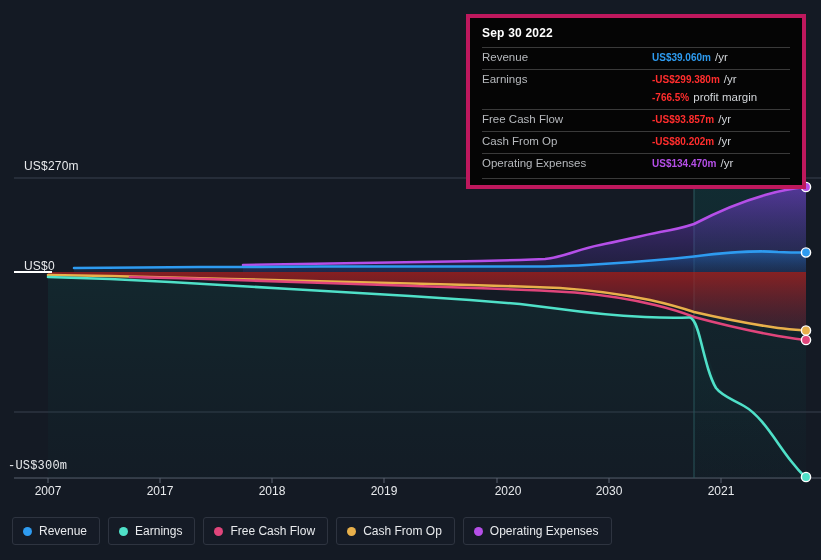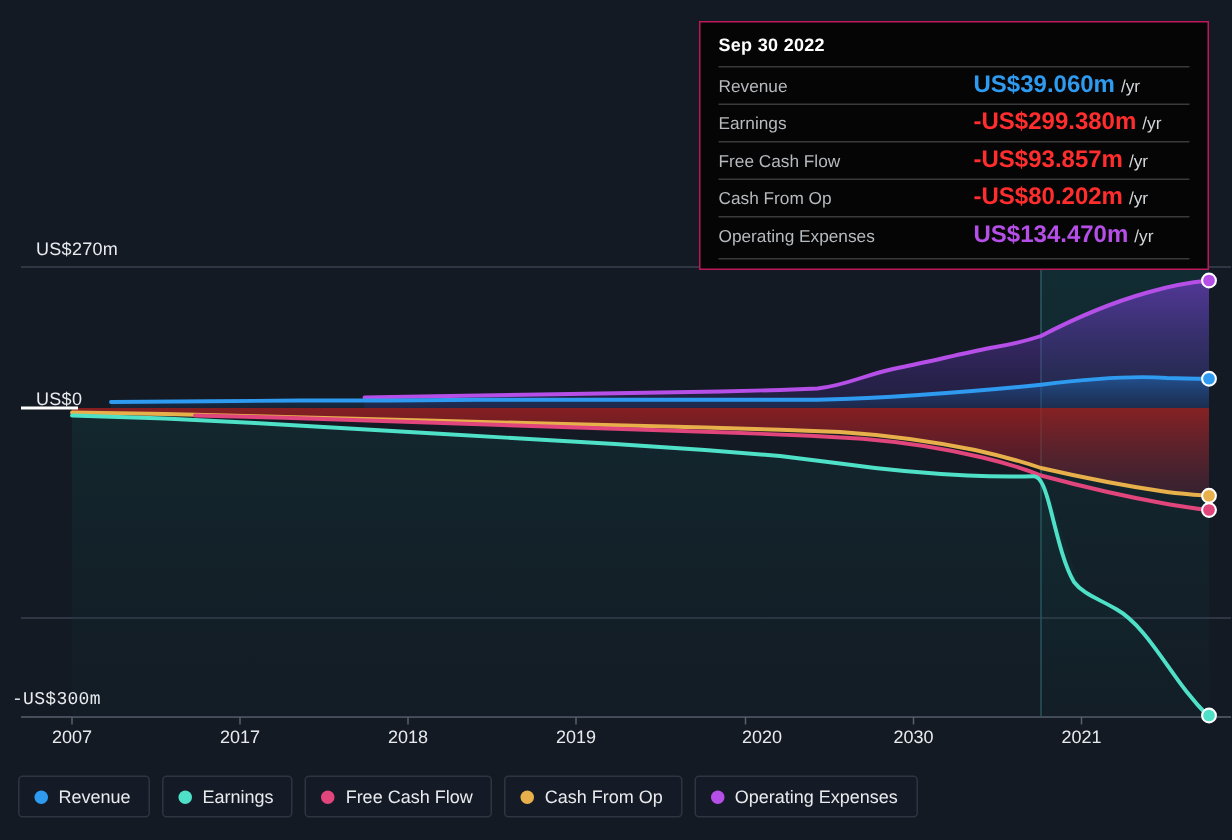--- a/index.html
+++ b/index.html
@@ -55,21 +55,21 @@
     white-space: nowrap;
   }
 
   
   #tooltip {
     position: absolute;
     left: 466px;
     top: 14px;
     width: 340px;
     background: #050505;
-    border: 1px solid #be185d;
+    border: 4px solid #be185d;
     box-sizing: border-box;
     padding: 8px 12px 6px 12px;
     color: #cfd2d6;
     font-size: 11.5px;
   }
   #tooltip-date {
     color: #ffffff;
     font-size: 12px;
     font-weight: bold;
     padding-bottom: 7px;
@@ -83,21 +83,21 @@
     min-height: 15px;
   }
   .tt-row.no-rule { border-top: none; padding-top: 0; }
   .tt-key {
     width: 122px;
     flex: 0 0 122px;
     color: #b6b9bd;
     font-size: 11.5px;
   }
   .tt-val {
-    font-size: 16px;
+    font-size: 10px;
     font-weight: bold;
     white-space: nowrap;
     padding-left: 48px;
   }
   .tt-suffix {
     color: #d2d5d9;
     font-weight: normal;
     font-size: 11.5px;
     margin-left: 4px;
   }
@@ -267,20 +267,25 @@
       <span class="tt-val" style="color:#2e9bf0">US$39.060m</span>
       <span class="tt-suffix">/yr</span>
     </div>
 
     <div class="tt-row">
       <span class="tt-key">Earnings</span>
       <span class="tt-val" style="color:#ff2d2d">-US$299.380m</span>
       <span class="tt-suffix">/yr</span>
     </div>
 
+    <div class="tt-row no-rule">
+      <span class="tt-key"></span>
+      <span class="tt-val" style="color:#ff2d2d">-766.5%</span>
+      <span class="tt-suffix">profit margin</span>
+    </div>
 
     <div class="tt-row">
       <span class="tt-key">Free Cash Flow</span>
       <span class="tt-val" style="color:#ff2d2d">-US$93.857m</span>
       <span class="tt-suffix">/yr</span>
     </div>
 
     <div class="tt-row">
       <span class="tt-key">Cash From Op</span>
       <span class="tt-val" style="color:#ff2d2d">-US$80.202m</span>

